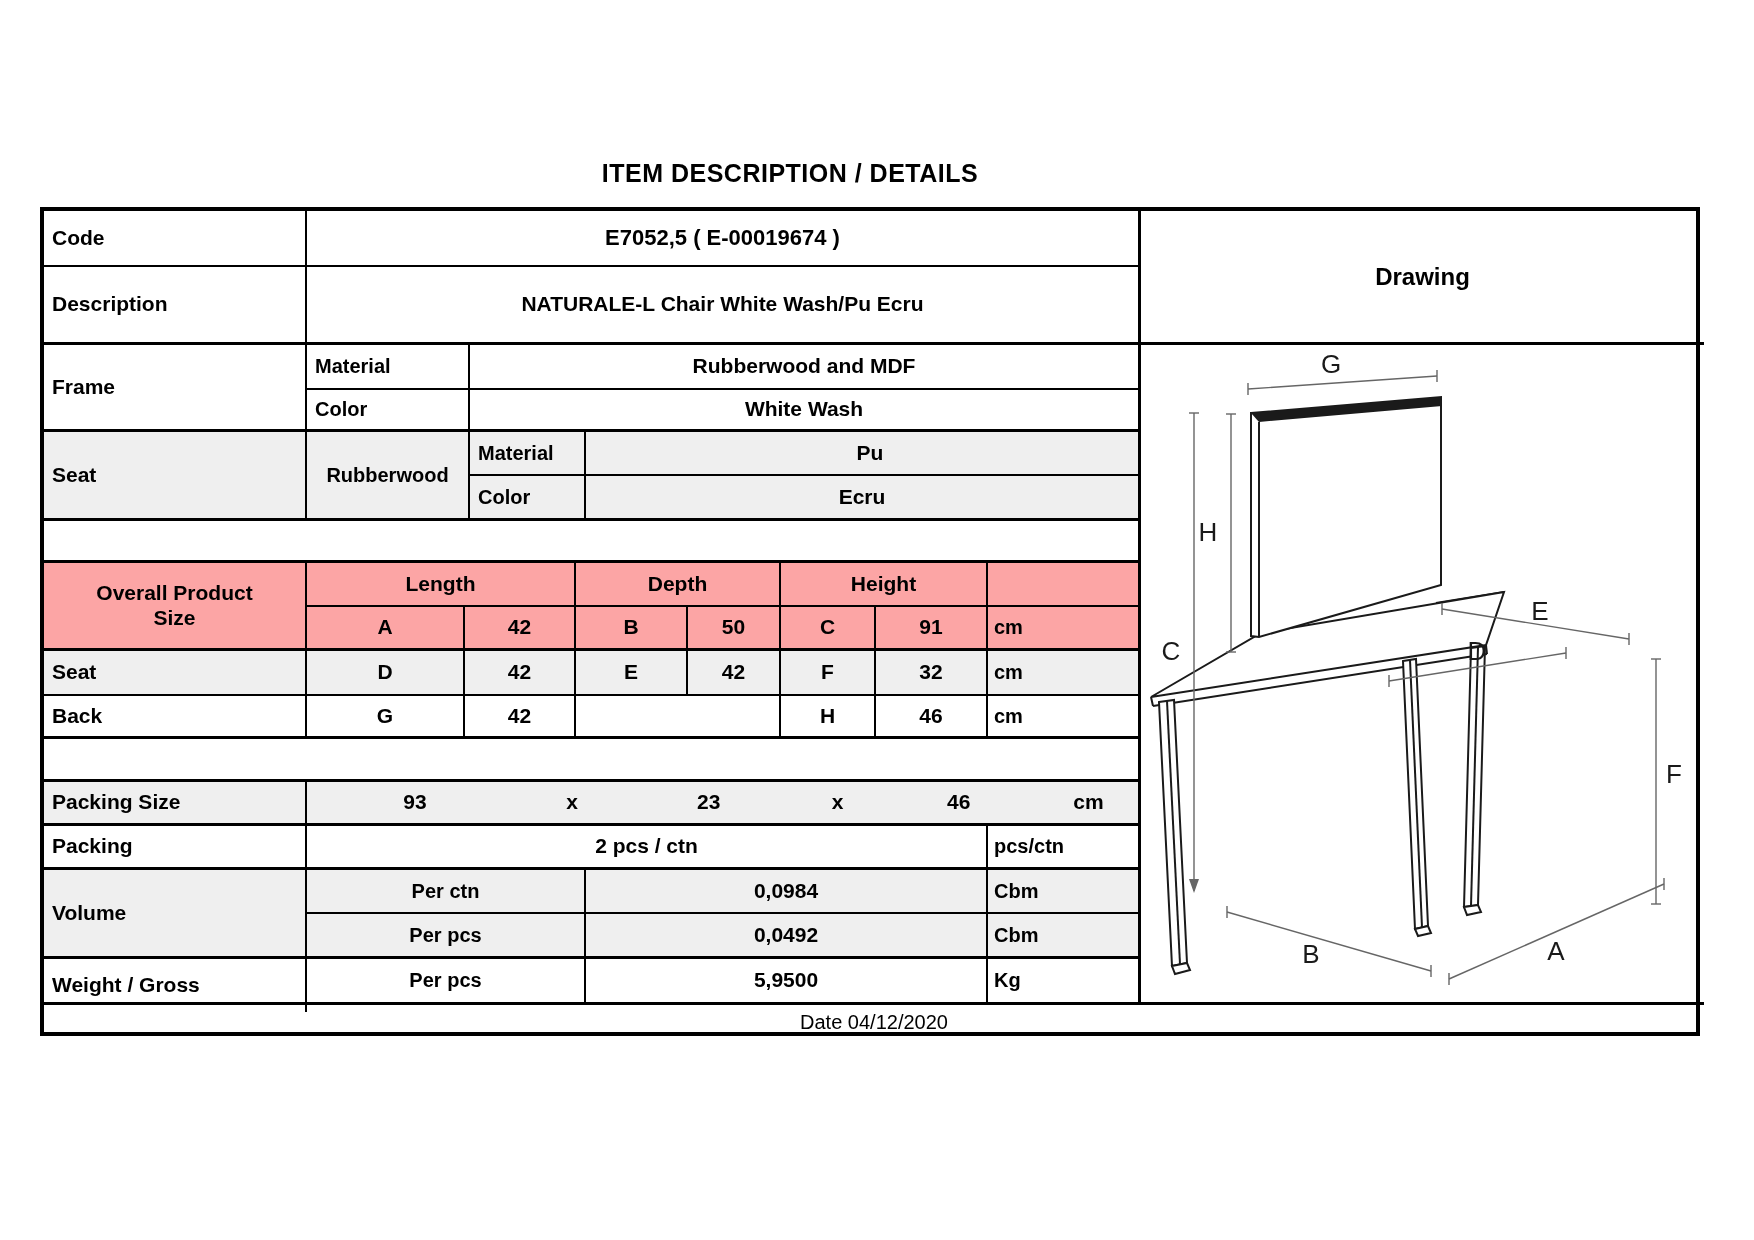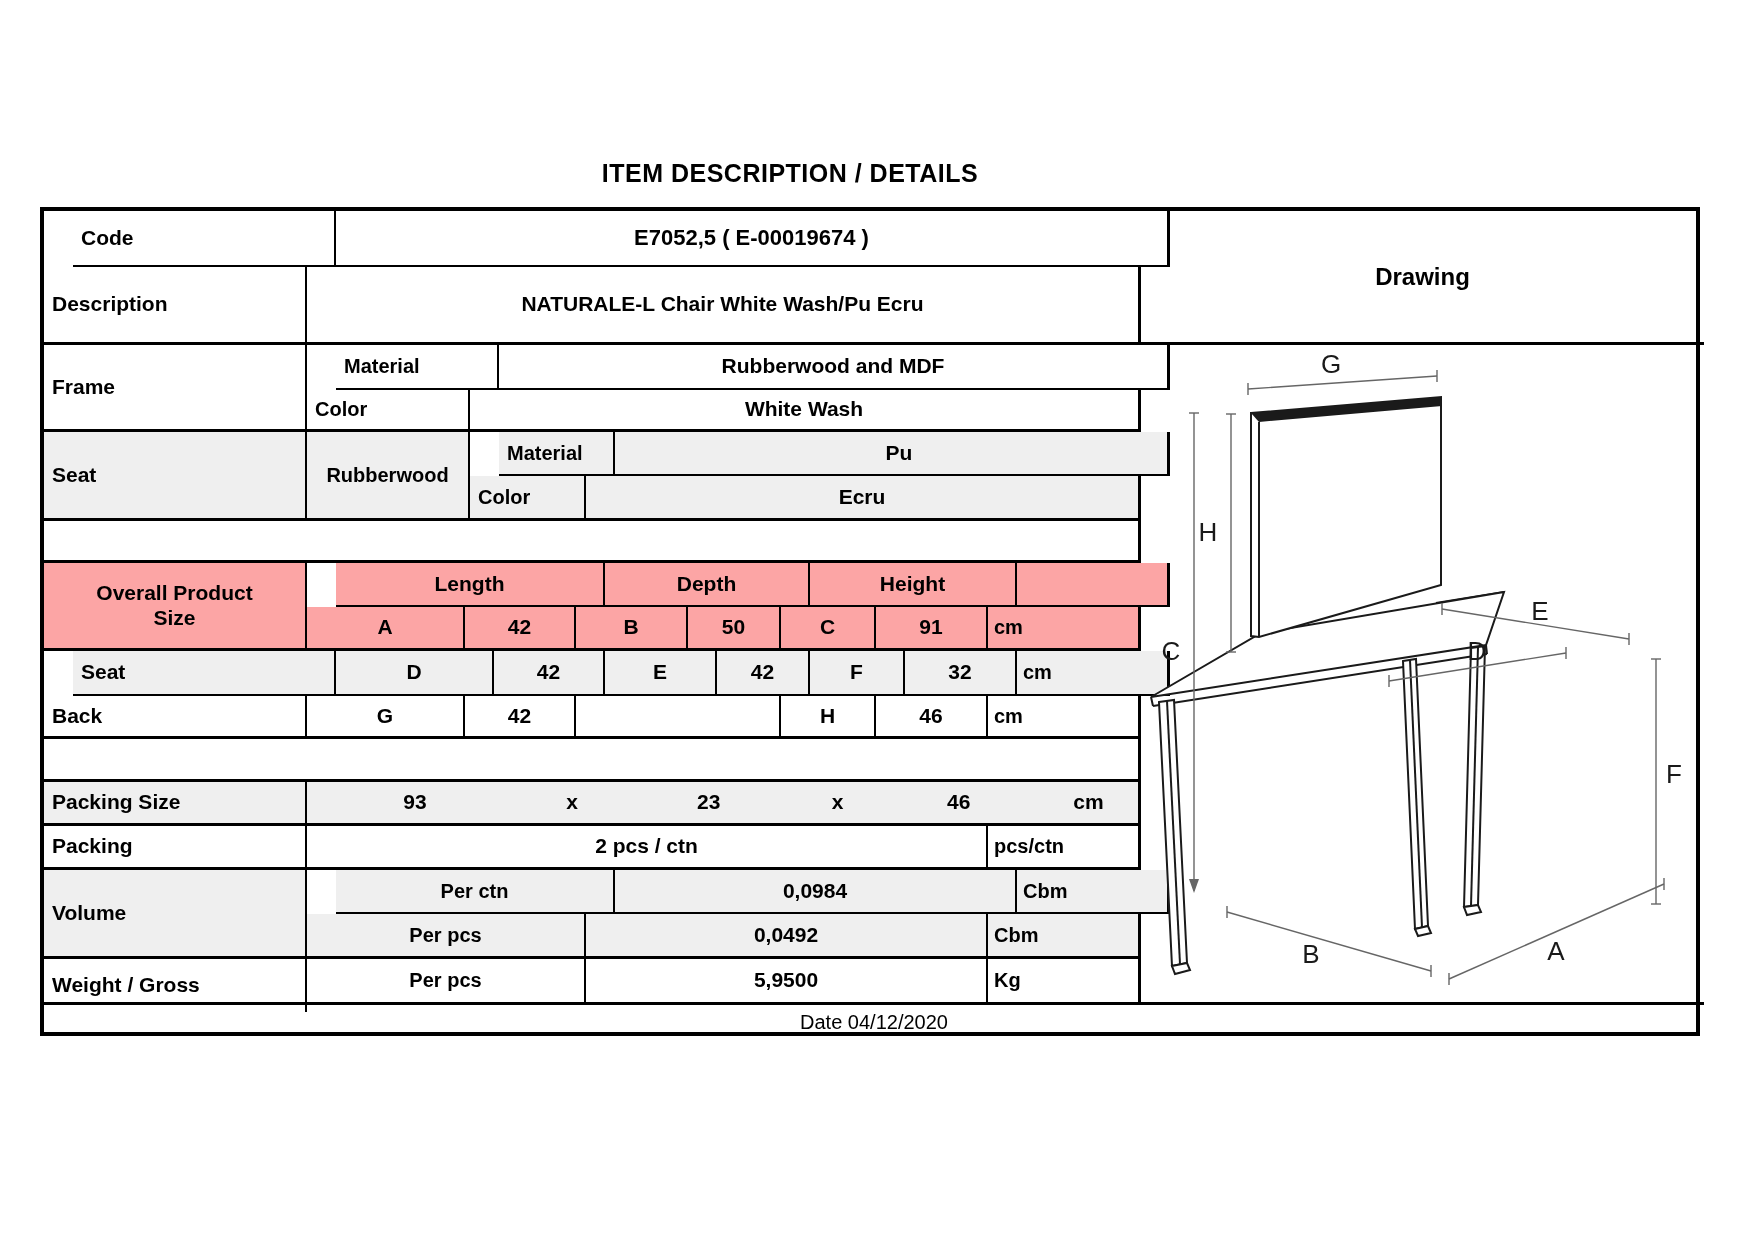--- a/index.html
+++ b/index.html
@@ -8,21 +8,21 @@
   .title{position:absolute;left:490px;top:139px;width:600px;height:34px;
          font-size:25px;font-weight:700;text-align:center;letter-spacing:.5px;margin-top:20px;}
   .tbl{position:absolute;left:40px;top:207px;width:1660px;height:829px;
        border:4px solid #000;box-sizing:border-box;}
   .cell{position:absolute;box-sizing:border-box;display:flex;align-items:center;
         font-weight:700;font-size:21px;line-height:1.15;overflow:hidden;}
   .lab{justify-content:flex-start;padding-left:8px;}
   .ctr{justify-content:center;text-align:center;}
   .unit{justify-content:flex-start;padding-left:6px;font-size:20px;}
   .br2{border-right:2px solid #000;} .br3{border-right:3px solid #000;}
-  .bb2{border-bottom:2px solid #000;margin-left:29px;} .bb3{border-bottom:3px solid #000;}
+  .bb2{border-bottom:2px solid #000;} .bb3{border-bottom:3px solid #000;}
   .gray{background:#efefef;} .yellow{background:#fca5a5;}
   .drawcell{font-size:24px;}
   .packgrid{display:flex;width:100%;height:100%;align-items:center;}
   .packgrid span{display:block;text-align:center;padding-left:38px;}
   .daterow{position:absolute;box-sizing:border-box;display:flex;align-items:center;justify-content:center;
            border-top:3px solid #000;font-weight:400;font-size:20px;}
   svg text{font-family:"Liberation Sans",sans-serif;font-size:26px;fill:#1a1a1a;}
   .chair-stroke{stroke:#1a1a1a;stroke-width:2;fill:none;}
   .chair-fill{fill:#ffffff;stroke:#1a1a1a;stroke-width:2;}
   .dim{stroke:#666;stroke-width:1.4;fill:none;}

